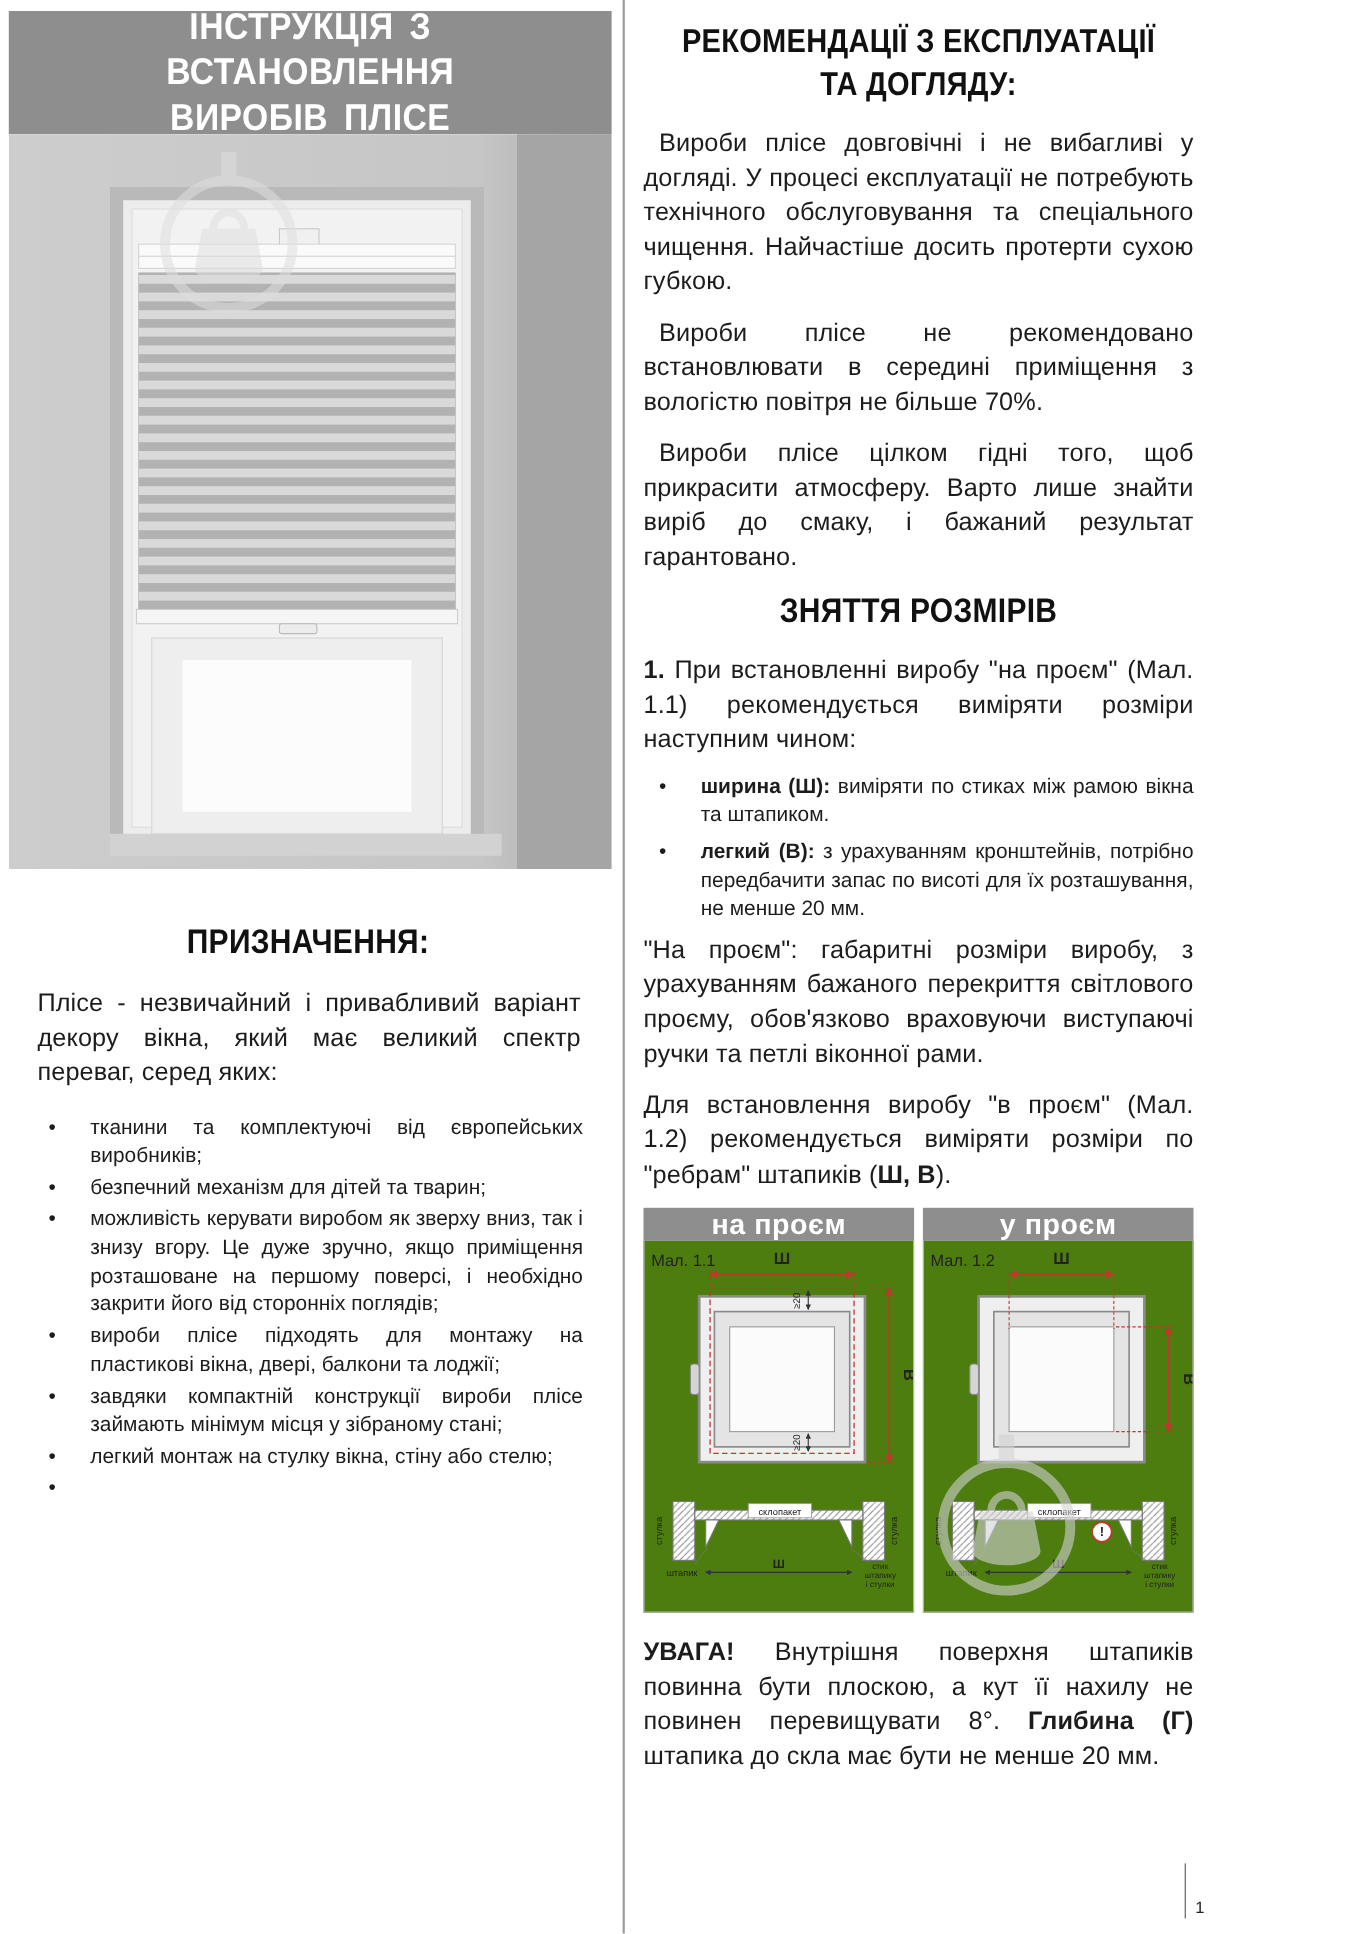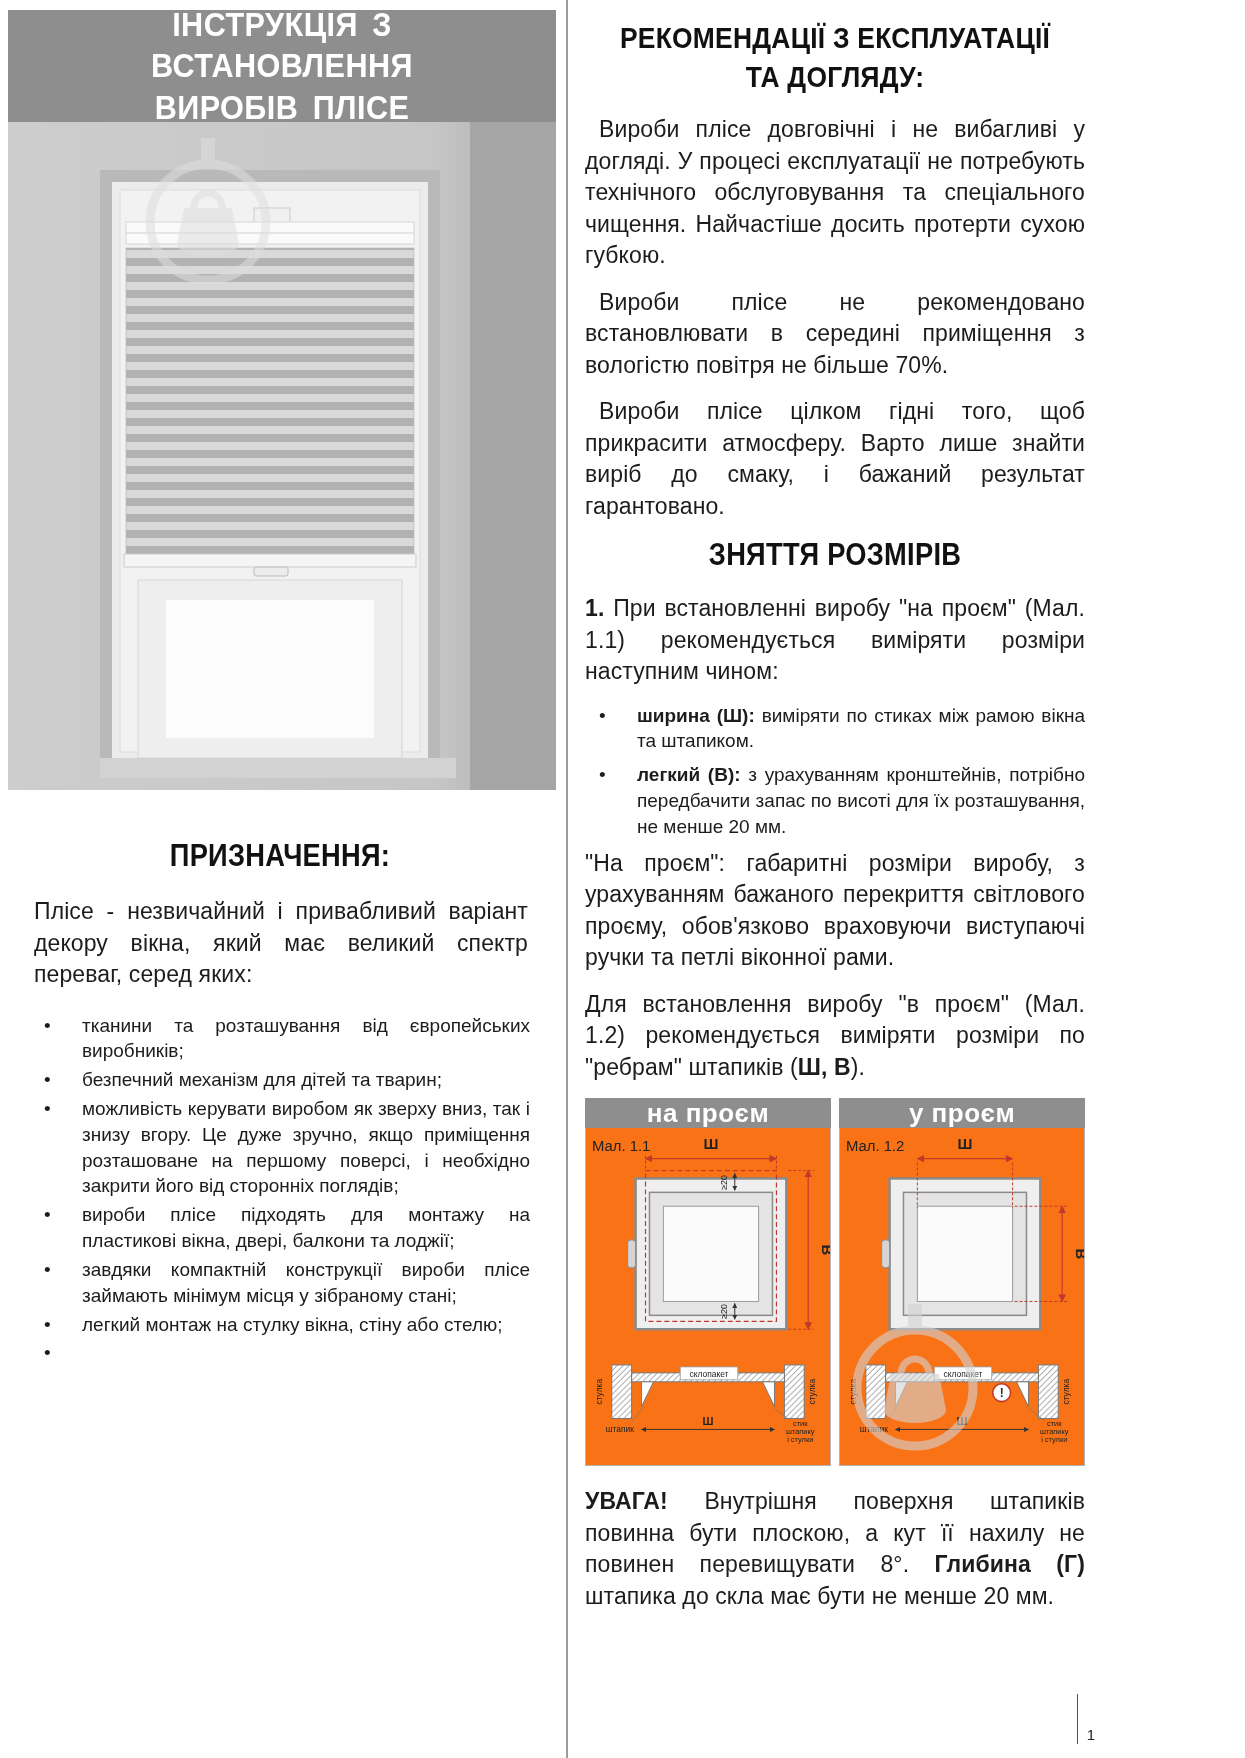--- a/index.html
+++ b/index.html
@@ -53,21 +53,21 @@
   .indent { text-indent:14px; }
   b { font-weight:700; }
   
   .diagrams { display:flex; gap:8px; margin-top:12px; }
   .diagram-panel { width:246px; }
   .diagram-header {
     height:30px; background:#8e8e8e; color:#fff; font-weight:700;
     font-size:26px; letter-spacing:.5px; display:flex; align-items:center;
     justify-content:center;
   }
-  .diagram-body { border:1px solid #b3b3b3; border-top:none; height:338px; background:#f97316; }
+  .diagram-body { border:1px solid #b3b3b3; border-top:none; height:338px; background:#4d7c0f; }
   .diagram-body svg { display:block; width:100%; height:100%; }
   svg text { font-family:"Liberation Sans", sans-serif; fill:#222; }
   .warning { margin-top:20px; }
   
   .watermark { position:absolute; pointer-events:none; z-index:5; }
   .wm2 { left:835px; top:1300px; width:160px; height:160px; }
   .page-footer {
     position:absolute; right:150px; bottom:14px; height:50px;
     display:flex; align-items:flex-end; gap:9px;
   }
@@ -124,21 +124,21 @@
           <path d="M186 86 a14 15 0 0 1 28 0" fill="none" stroke="#dedede" stroke-width="7"></path>
         </g>
       </svg>
     </div>
 
     <h2 class="section-title purpose-title">ПРИЗНАЧЕННЯ:</h2>
 
     <p class="body-text intro">Плісе - незвичайний і привабливий варіант декору вікна, який має великий спектр переваг, серед яких:</p>
 
     <ul class="bullet-list">
-      <li><span class="dot">•</span><span>тканини та розташування від європейських виробників;</span></li>
+      <li><span class="dot">•</span><span>тканини та комплектуючі від європейських виробників;</span></li>
       <li><span class="dot">•</span><span>безпечний механізм для дітей та тварин;</span></li>
       <li><span class="dot">•</span><span>можливість керувати виробом як зверху вниз, так і знизу вгору. Це дуже зручно, якщо приміщення розташоване на першому поверсі, і необхідно закрити його від сторонніх поглядів;</span></li>
       <li><span class="dot">•</span><span>вироби плісе підходять для монтажу на пластикові вікна, двері, балкони та лоджії;</span></li>
       <li><span class="dot">•</span><span>завдяки компактній конструкції вироби плісе займають мінімум місця у зібраному стані;</span></li>
       <li><span class="dot">•</span><span>легкий монтаж на стулку вікна, стіну або стелю;</span></li>
       <li><span class="dot">•</span></li>
     </ul>
   </div>
 
   <div class="col-right">

